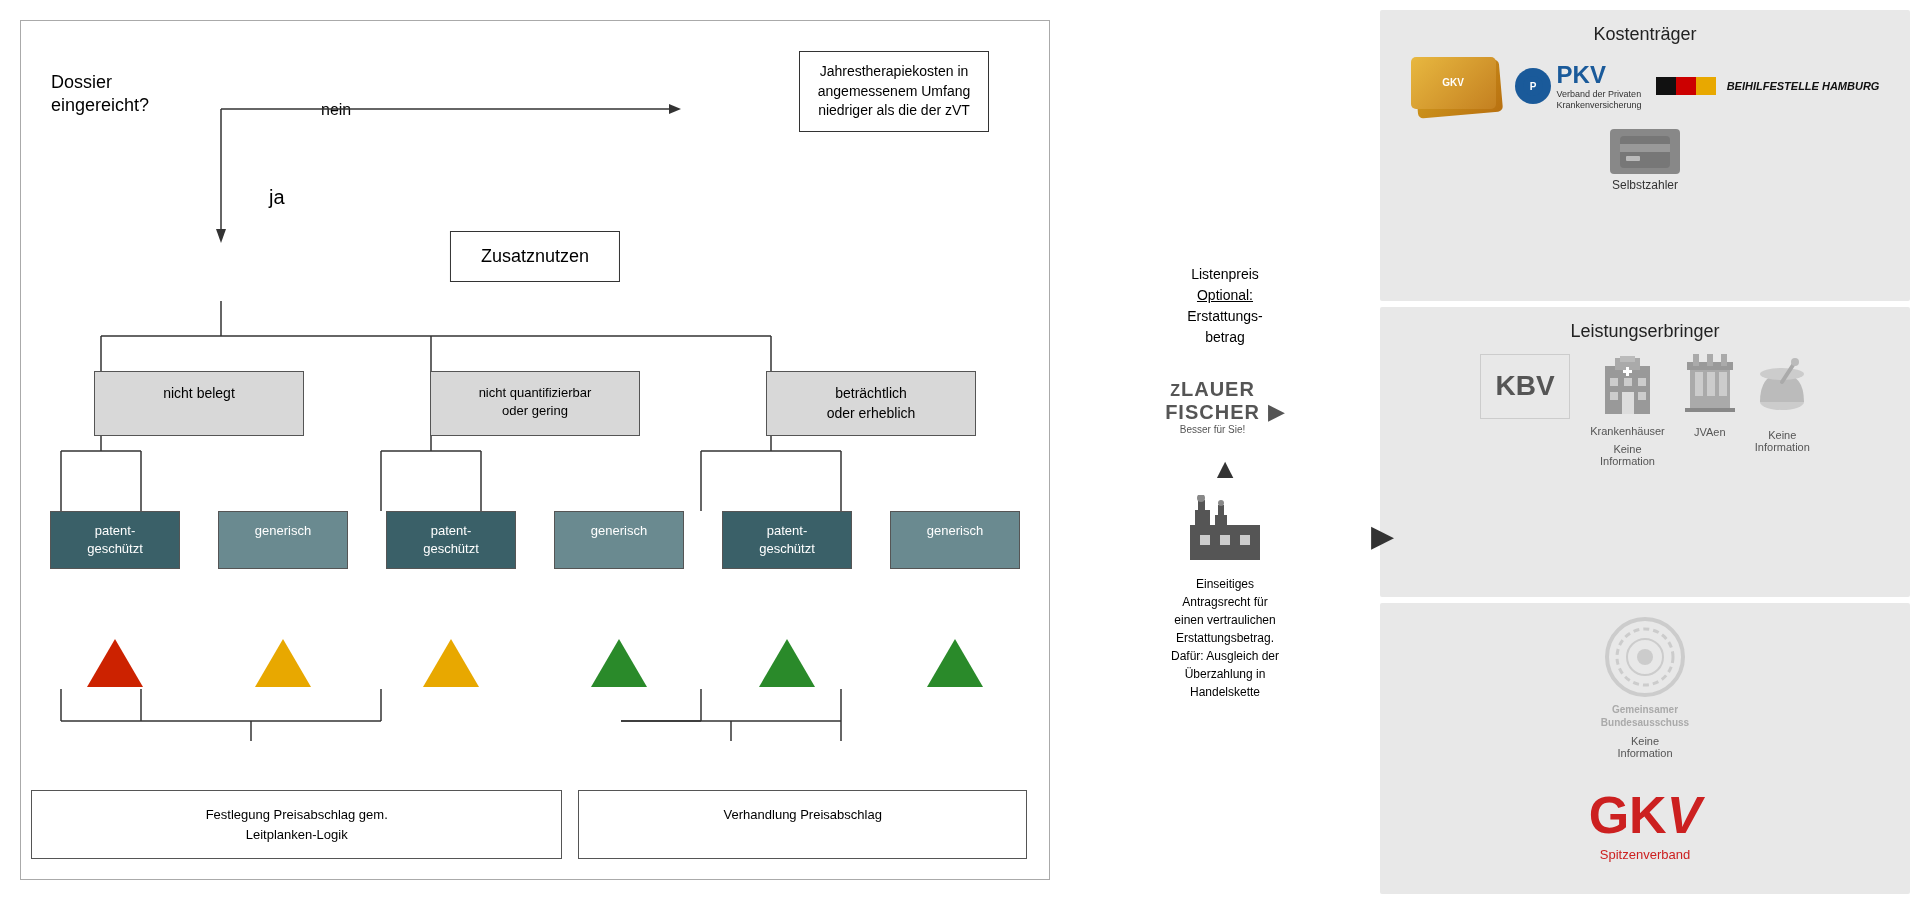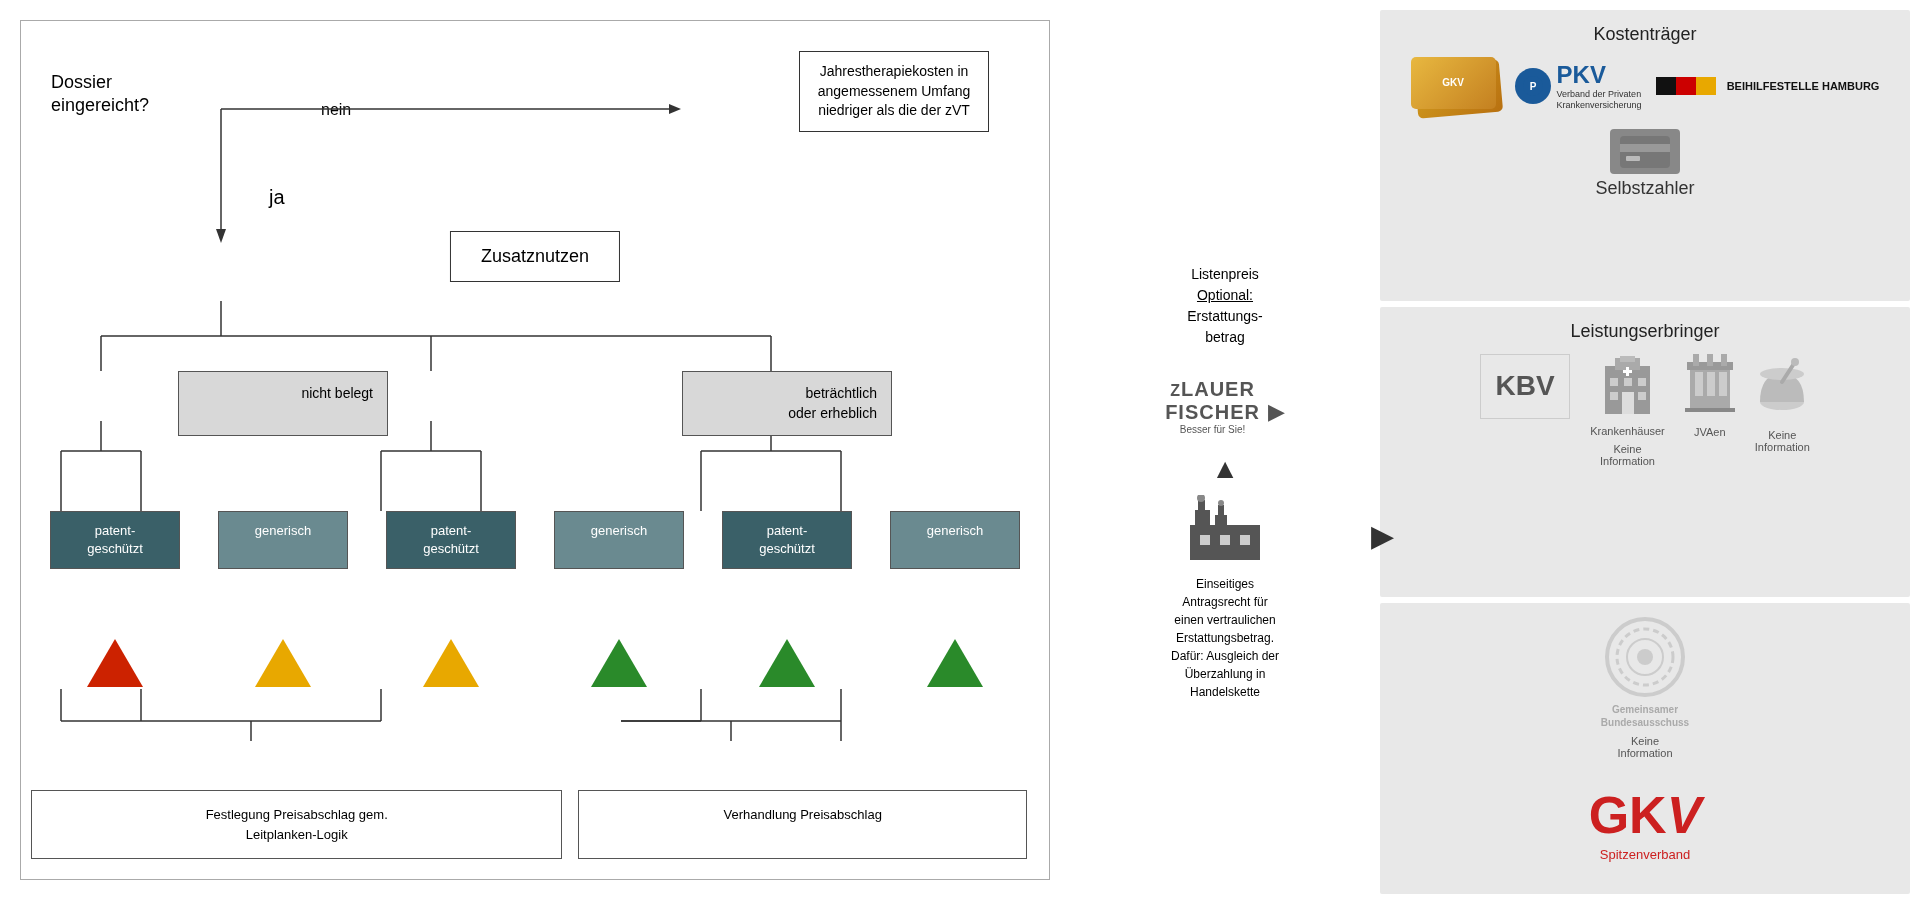--- a/index.html
+++ b/index.html
@@ -61,21 +61,21 @@
       padding: 14px 30px;
       font-size: 18px;
       background: #fff;
       white-space: nowrap;
     }
 
     .category-box {
       border: 1.5px solid #555;
       padding: 12px 14px;
       font-size: 14px;
-      text-align: right;
+      text-align: center;
       background: #d8d8d8;
       line-height: 1.4;
       width: 210px;
     }
 
     .pg-box {
       border: 1.5px solid #555;
       padding: 10px 12px;
       font-size: 13px;
       text-align: center;
@@ -236,36 +236,37 @@
       width: 20px;
       height: 18px;
       background: #e8a800;
     }
 
     .beihilfe-text {
       font-size: 11px;
       font-weight: bold;
       color: #111;
       margin-left: 11px;
+      font-style: italic;
     }
 
     .selbstzahler-box {
       width: 70px;
       height: 45px;
       background: #888;
       border-radius: 4px;
       display: flex;
       align-items: center;
       justify-content: center;
       color: white;
       font-size: 18px;
     }
 
     .selbstzahler-label {
-      font-size: 18px;
+      font-size: 12px;
       color: #333;
       text-align: center;
     }
 
     
     .kbv-logo {
       width: 90px;
       height: 65px;
       background: #e8e8e8;
       border: 1px solid #ccc;
@@ -419,20 +420,21 @@
       <line x1="600" y1="700" x2="820" y2="700" stroke="#333" stroke-width="1.5"></line>
       <line x1="710" y1="700" x2="710" y2="720" stroke="#333" stroke-width="1.5"></line>
     </svg>
 
     <div class="zusatznutzen-box">
       <span>Zusatznutzen</span>
     </div>
 
     <div style="position:absolute; top:350px; left:10px; right:10px; display:flex; justify-content:space-around;">
       <div class="category-box">nicht belegt</div>
+      <div class="category-box" style="font-size:13px;">nicht quantifizierbar<br>oder gering</div>
       <div class="category-box">beträchtlich<br>oder erheblich</div>
     </div>
 
     <div style="position:absolute; top:490px; left:10px; right:10px; display:flex; justify-content:space-around;">
       <div class="pg-box">patent-<br>geschützt</div>
       <div class="pg-box lighter">generisch</div>
       <div class="pg-box">patent-<br>geschützt</div>
       <div class="pg-box lighter">generisch</div>
       <div class="pg-box">patent-<br>geschützt</div>
       <div class="pg-box lighter">generisch</div>

